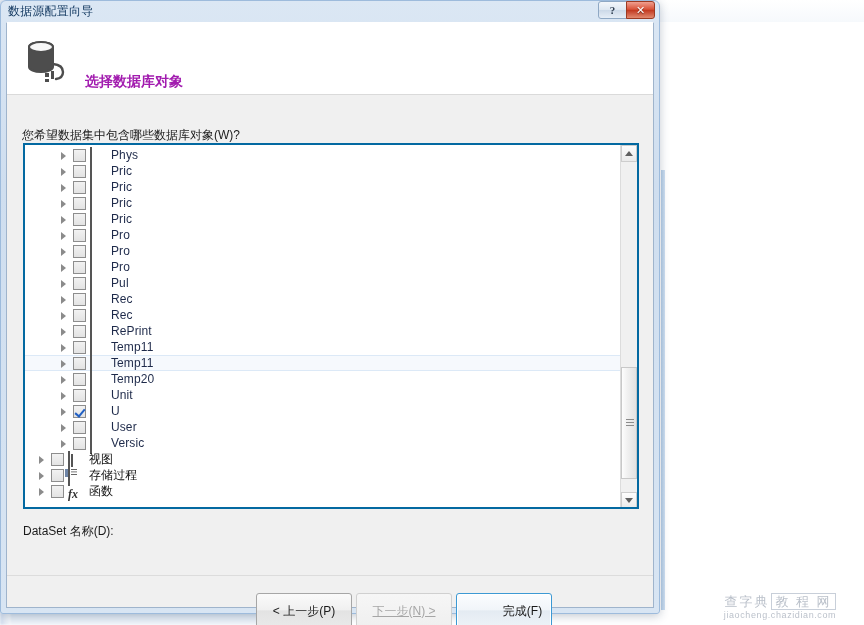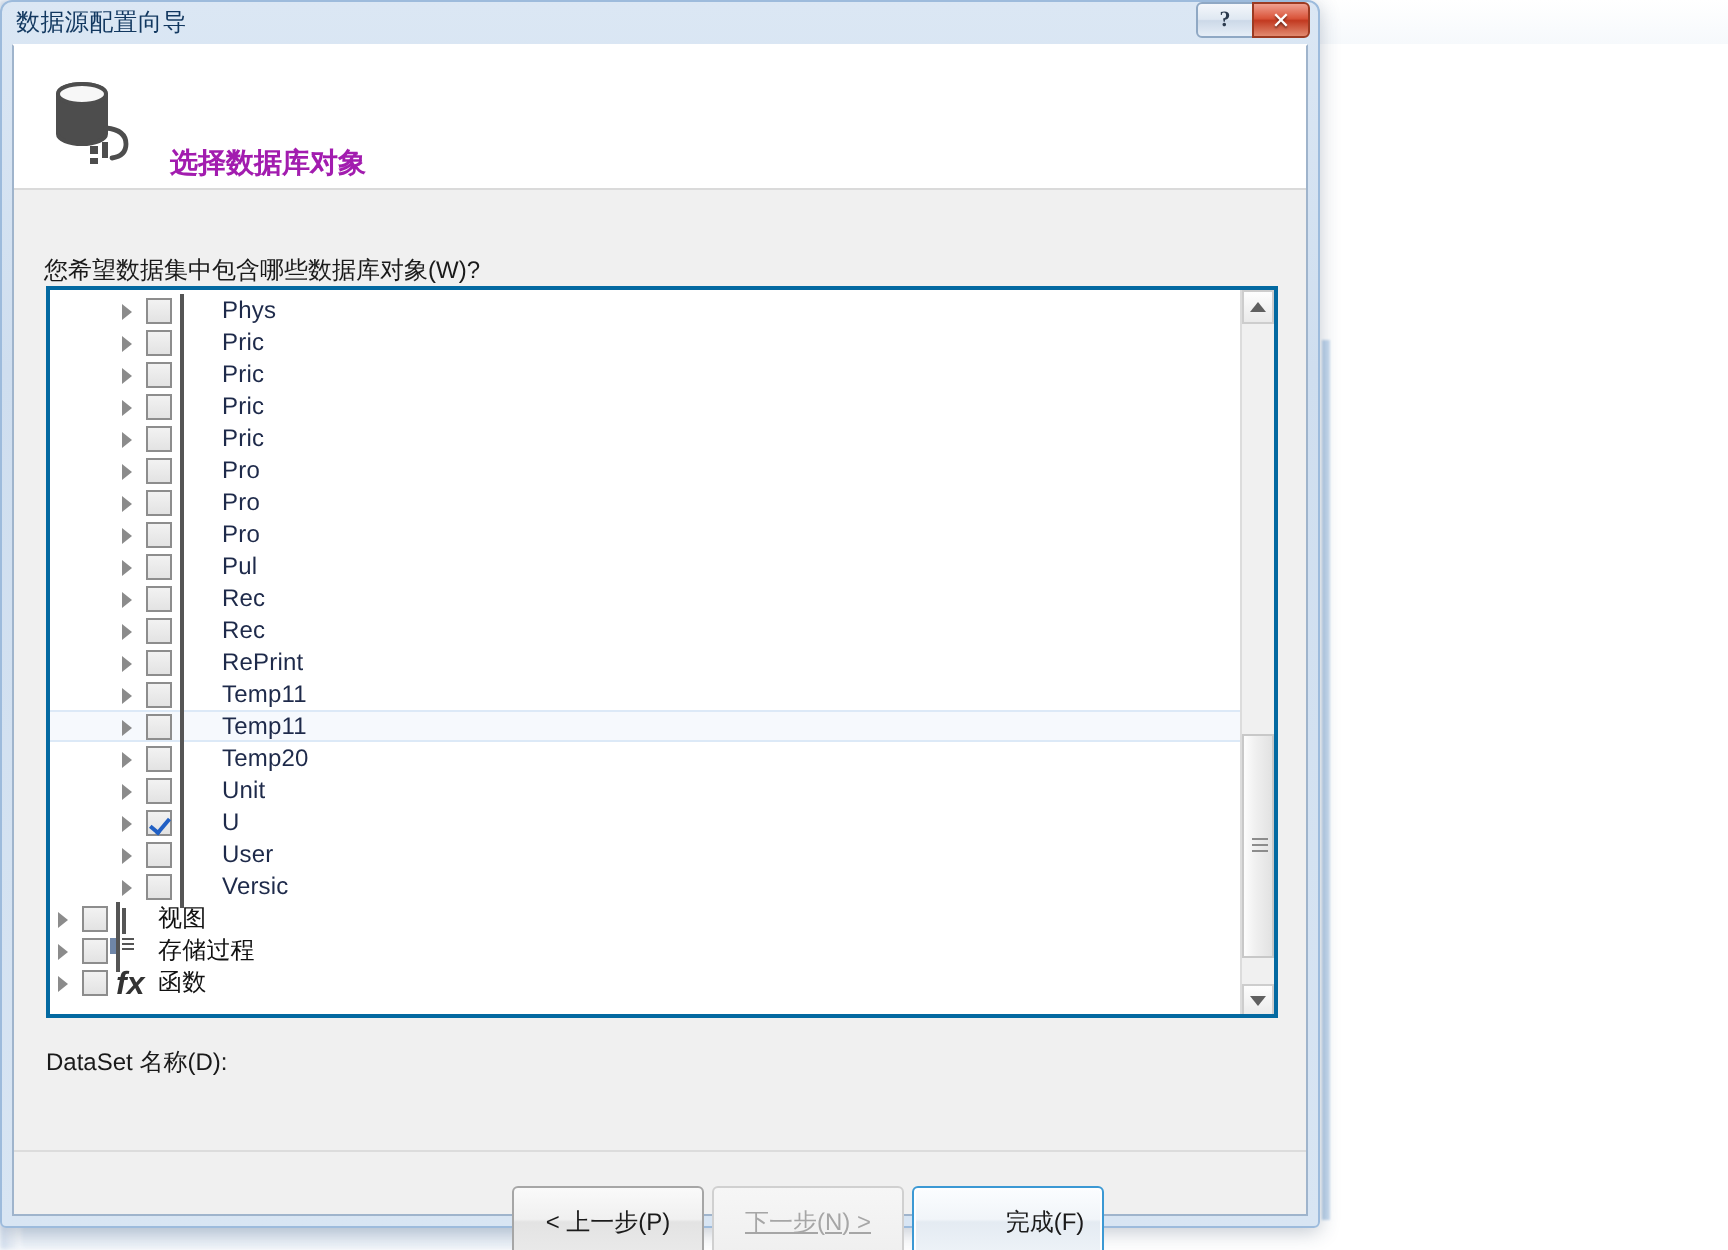--- a/index.html
+++ b/index.html
@@ -170,21 +170,21 @@
     display: flex;
     align-items: center;
     white-space: nowrap;
   }
   .tree-row.hl {
     background: #f6f9fd;
     border-top: 1px solid #dce9f7;
     border-bottom: 1px solid #dce9f7;
     height: 14px;
   }
-  .indent-1 { }
+  .indent-1 { padding-left: 10px; }
   .indent-2 { padding-left: 32px; }
 
   .expander {
     width: 13px; height: 13px;
     flex: 0 0 13px;
     position: relative;
   }
   .expander::before {
     content: "";
     position: absolute;
@@ -263,24 +263,24 @@
   .ico-proc::before {
     content: "";
     position: absolute;
     right: 1px; top: 1px;
     width: 3px; height: 8px;
     background: #6f86a8;
   }
   
   .ico-fx {
     width: 16px; height: 13px;
-    font-family: Liberation Sans, sans-serif;
+    font-family: Liberation Serif, serif;
     font-style: italic;
     font-weight: bold;
-    font-size: 16px;
+    font-size: 12px;
     color: #333;
     line-height: 13px;
     text-align: right;
   }
 
   .node-label {
     margin-left: 5px;
     font-size: 12px;
     color: #1e2a4a;
     letter-spacing: 0.1px;
@@ -635,14 +635,20 @@
       <div class="btn-row">
         <div class="btn btn-prev">&lt; 上一步(P)</div>
         <div class="btn btn-next disabled">下一步(N) &gt;</div>
         <div class="btn btn-finish default">完成(F)</div>
       </div>
 
       <div class="resize-grip"></div>
     </div>
   </div>
 
+  <div class="watermark">
+    <div class="wm-top">
+      <span>查字典</span><span class="wm-box">教 程 网</span>
+    </div>
+    <div class="wm-bot">jiaocheng.chazidian.com</div>
+  </div>
 
 </div>
 
 </body></html>

